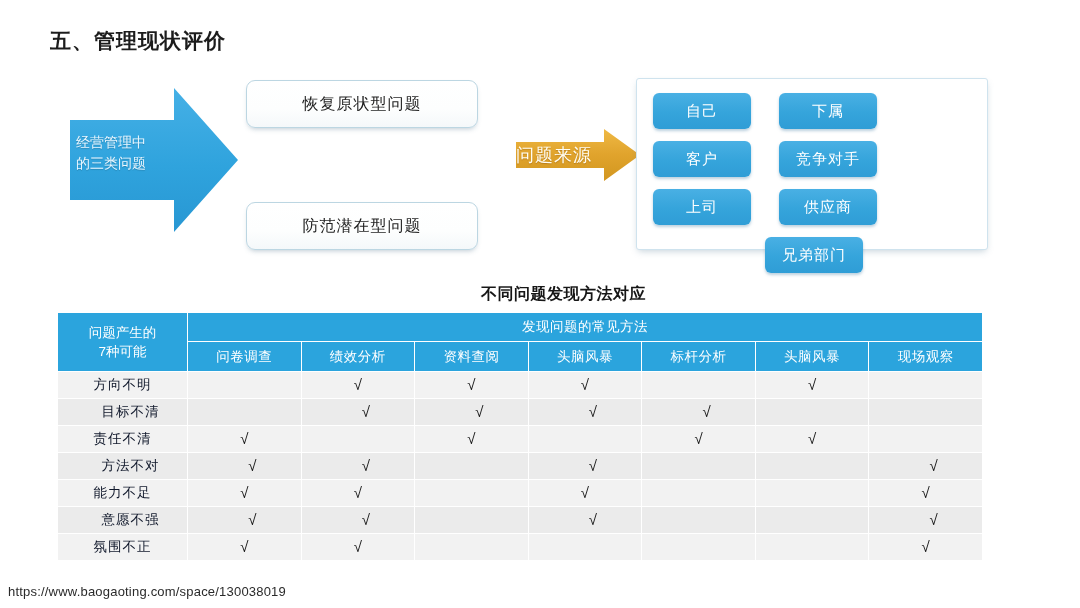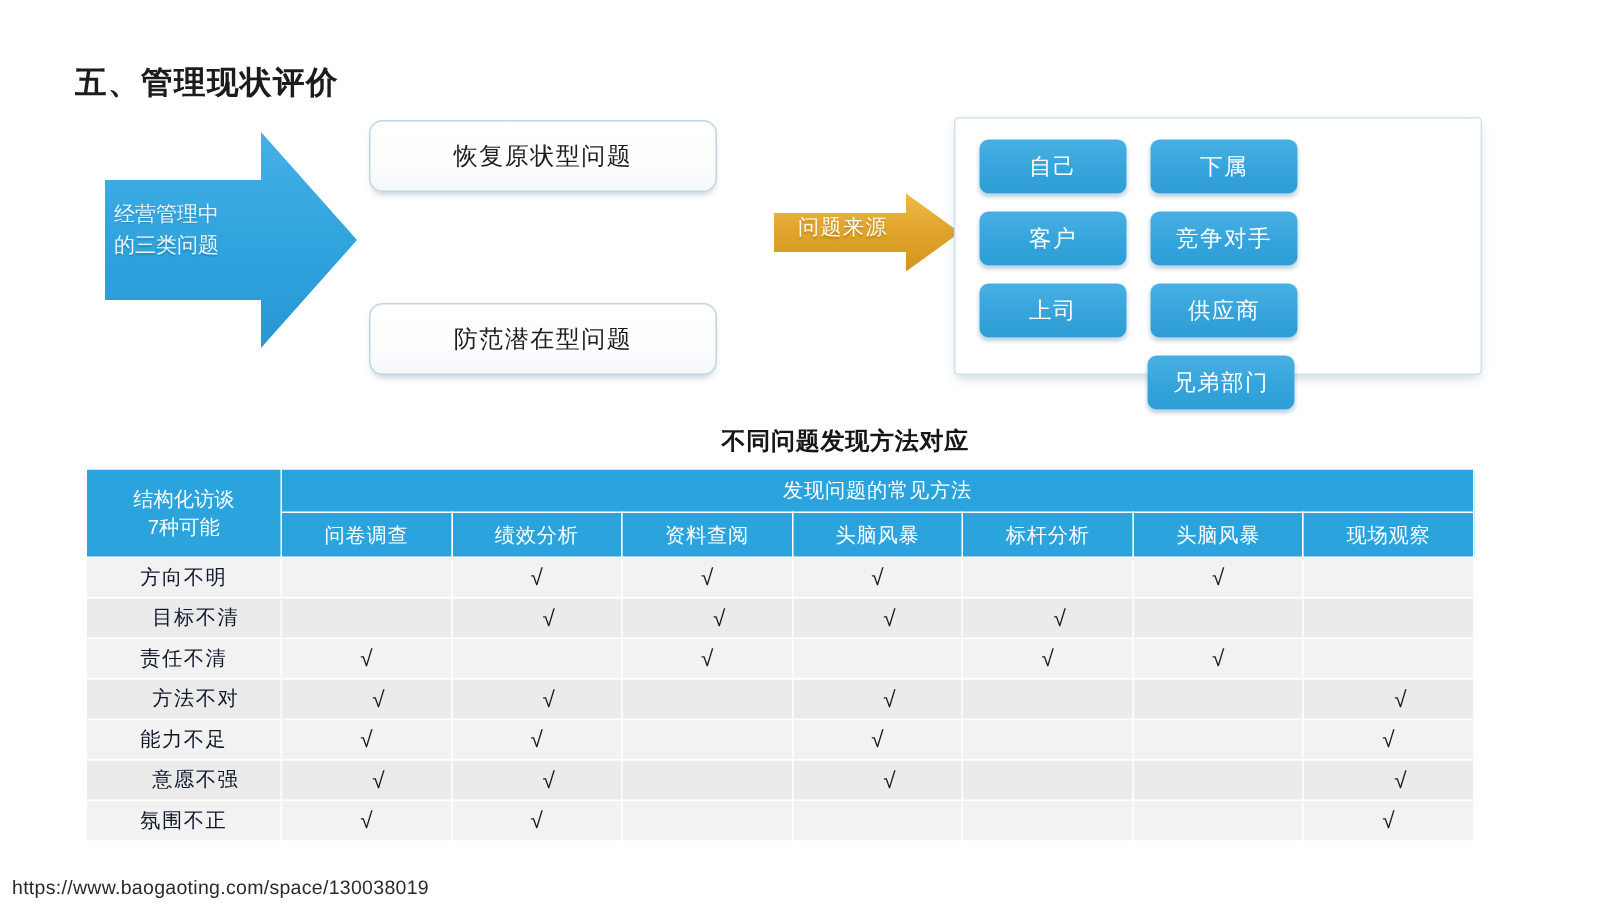--- a/index.html
+++ b/index.html
@@ -6,21 +6,21 @@
   html, body {
     width: 1080px; height: 608px;
     background: #ffffff;
     font-family: "Liberation Sans", "DejaVu Sans", sans-serif;
     overflow: hidden;
   }
   .page { position: relative; width: 1080px; height: 608px; background: #fff; }
 
   
   .page-title {
-    position: absolute; left: 50px; top: 41px;
+    position: absolute; left: 50px; top: 27px;
     font-size: 21px; font-weight: 700; color: #1c1c1c;
     letter-spacing: 1px; white-space: nowrap;
   }
 
   
   .blue-arrow-wrap {
     position: absolute; left: 70px; top: 84px;
     width: 168px; height: 152px;
   }
   .blue-arrow-svg { position: absolute; inset: 0; width: 100%; height: 100%; }
@@ -42,34 +42,34 @@
   .prob-box.b1 { top: 80px; }
   .prob-box.b2 { top: 141px; }
   .prob-box.b3 { top: 202px; }
 
   
   .orange-arrow-wrap {
     position: absolute; left: 516px; top: 128px; width: 124px; height: 54px;
   }
   .orange-arrow-svg { position: absolute; inset: 0; width: 100%; height: 100%; }
   .orange-arrow-label {
-    position: absolute; left: 0; top: 15px; width: 92px; text-align: center;
-    color: #fffdf3; font-size: 14px; letter-spacing: 1px;
+    position: absolute; left: 0; top: 15px; width: 92px; text-align: left;
+    color: #fffdf3; font-size: 18px; letter-spacing: 1px;
     text-shadow: 0 1px 1px rgba(120,70,0,.35);
   }
 
   
   .source-panel {
     position: absolute; left: 636px; top: 78px; width: 352px; height: 172px;
     background: #ffffff; border: 1.5px solid #cfe3ee; border-radius: 3px;
     box-shadow: 0 3px 7px -2px rgba(120,150,170,.45);
   }
   .src-grid {
     position: absolute; inset: 0; padding: 14px 16px;
-    display: flex; flex-wrap: wrap; gap: 12px 16px; justify-content: flex-start;
+    display: flex; flex-wrap: wrap; gap: 12px 28px; justify-content: flex-start;
     align-content: flex-start;
   }
   .src-chip {
     width: 98px; height: 36px; border-radius: 6px;
     background: linear-gradient(180deg,#49b0e4 0%, #35a4db 55%, #2f9dd6 100%);
     color: #ffffff; font-size: 15px; letter-spacing: 1px;
     display: flex; align-items: center; justify-content: center;
     box-shadow: 0 2px 3px rgba(60,120,160,.35);
   }
   .src-chip.center-row { margin-left: 112px; }
@@ -183,21 +183,21 @@
 
   <div class="tbl-wrap">
     <table class="matrix">
       <colgroup>
         <col style="width:130px">
         <col span="7">
       </colgroup>
       <thead>
         <tr>
           <th class="corner" rowspan="2">
-            <div>结构化访谈</div>
+            <div>问题产生的</div>
             <div>7种可能</div>
           </th>
           <th class="hdr-blue span-hdr" colspan="7">发现问题的常见方法</th>
         </tr>
         <tr>
           <th class="hdr-blue sub-hdr">问卷调查</th>
           <th class="hdr-blue sub-hdr">绩效分析</th>
           <th class="hdr-blue sub-hdr">资料查阅</th>
           <th class="hdr-blue sub-hdr">头脑风暴</th>
           <th class="hdr-blue sub-hdr">标杆分析</th>

